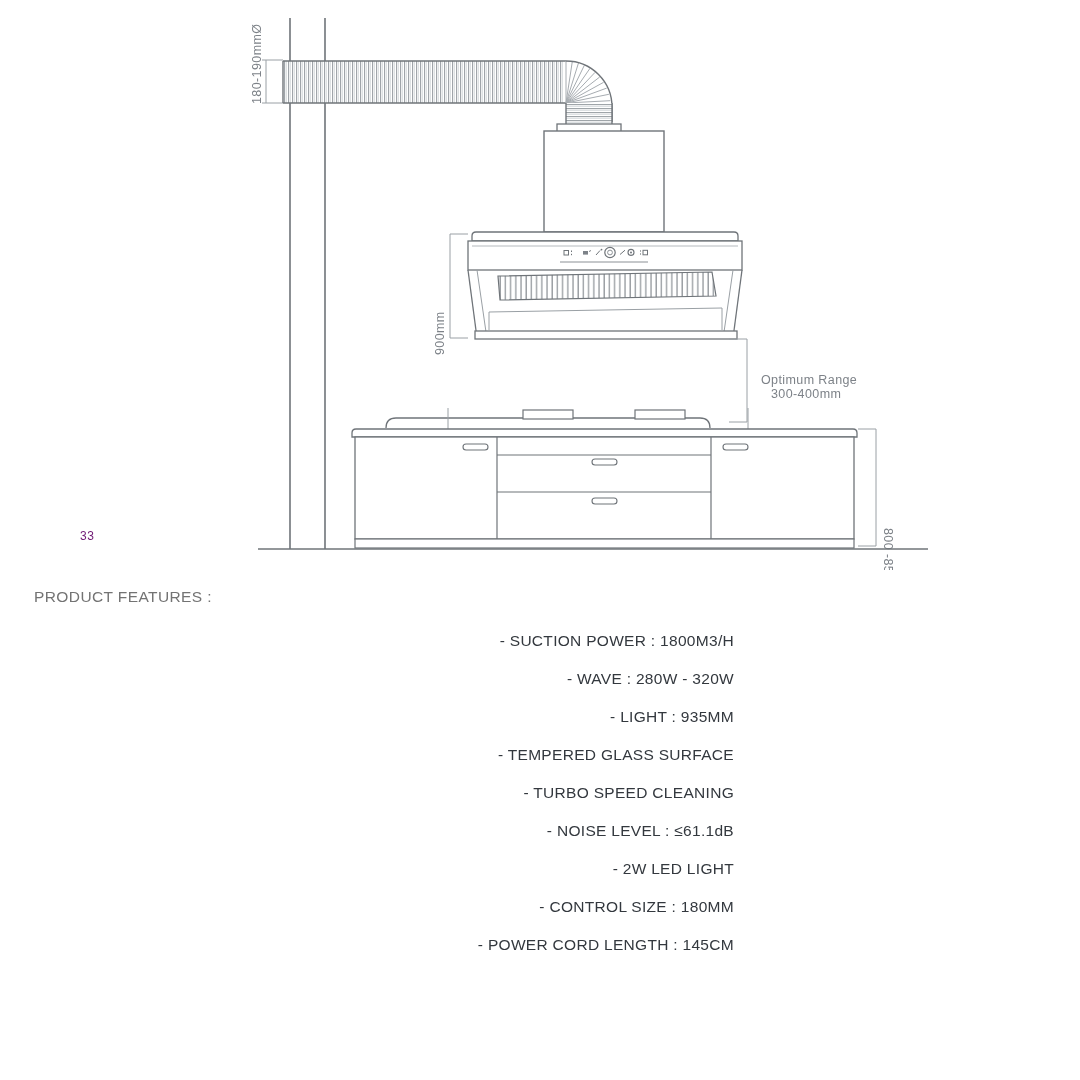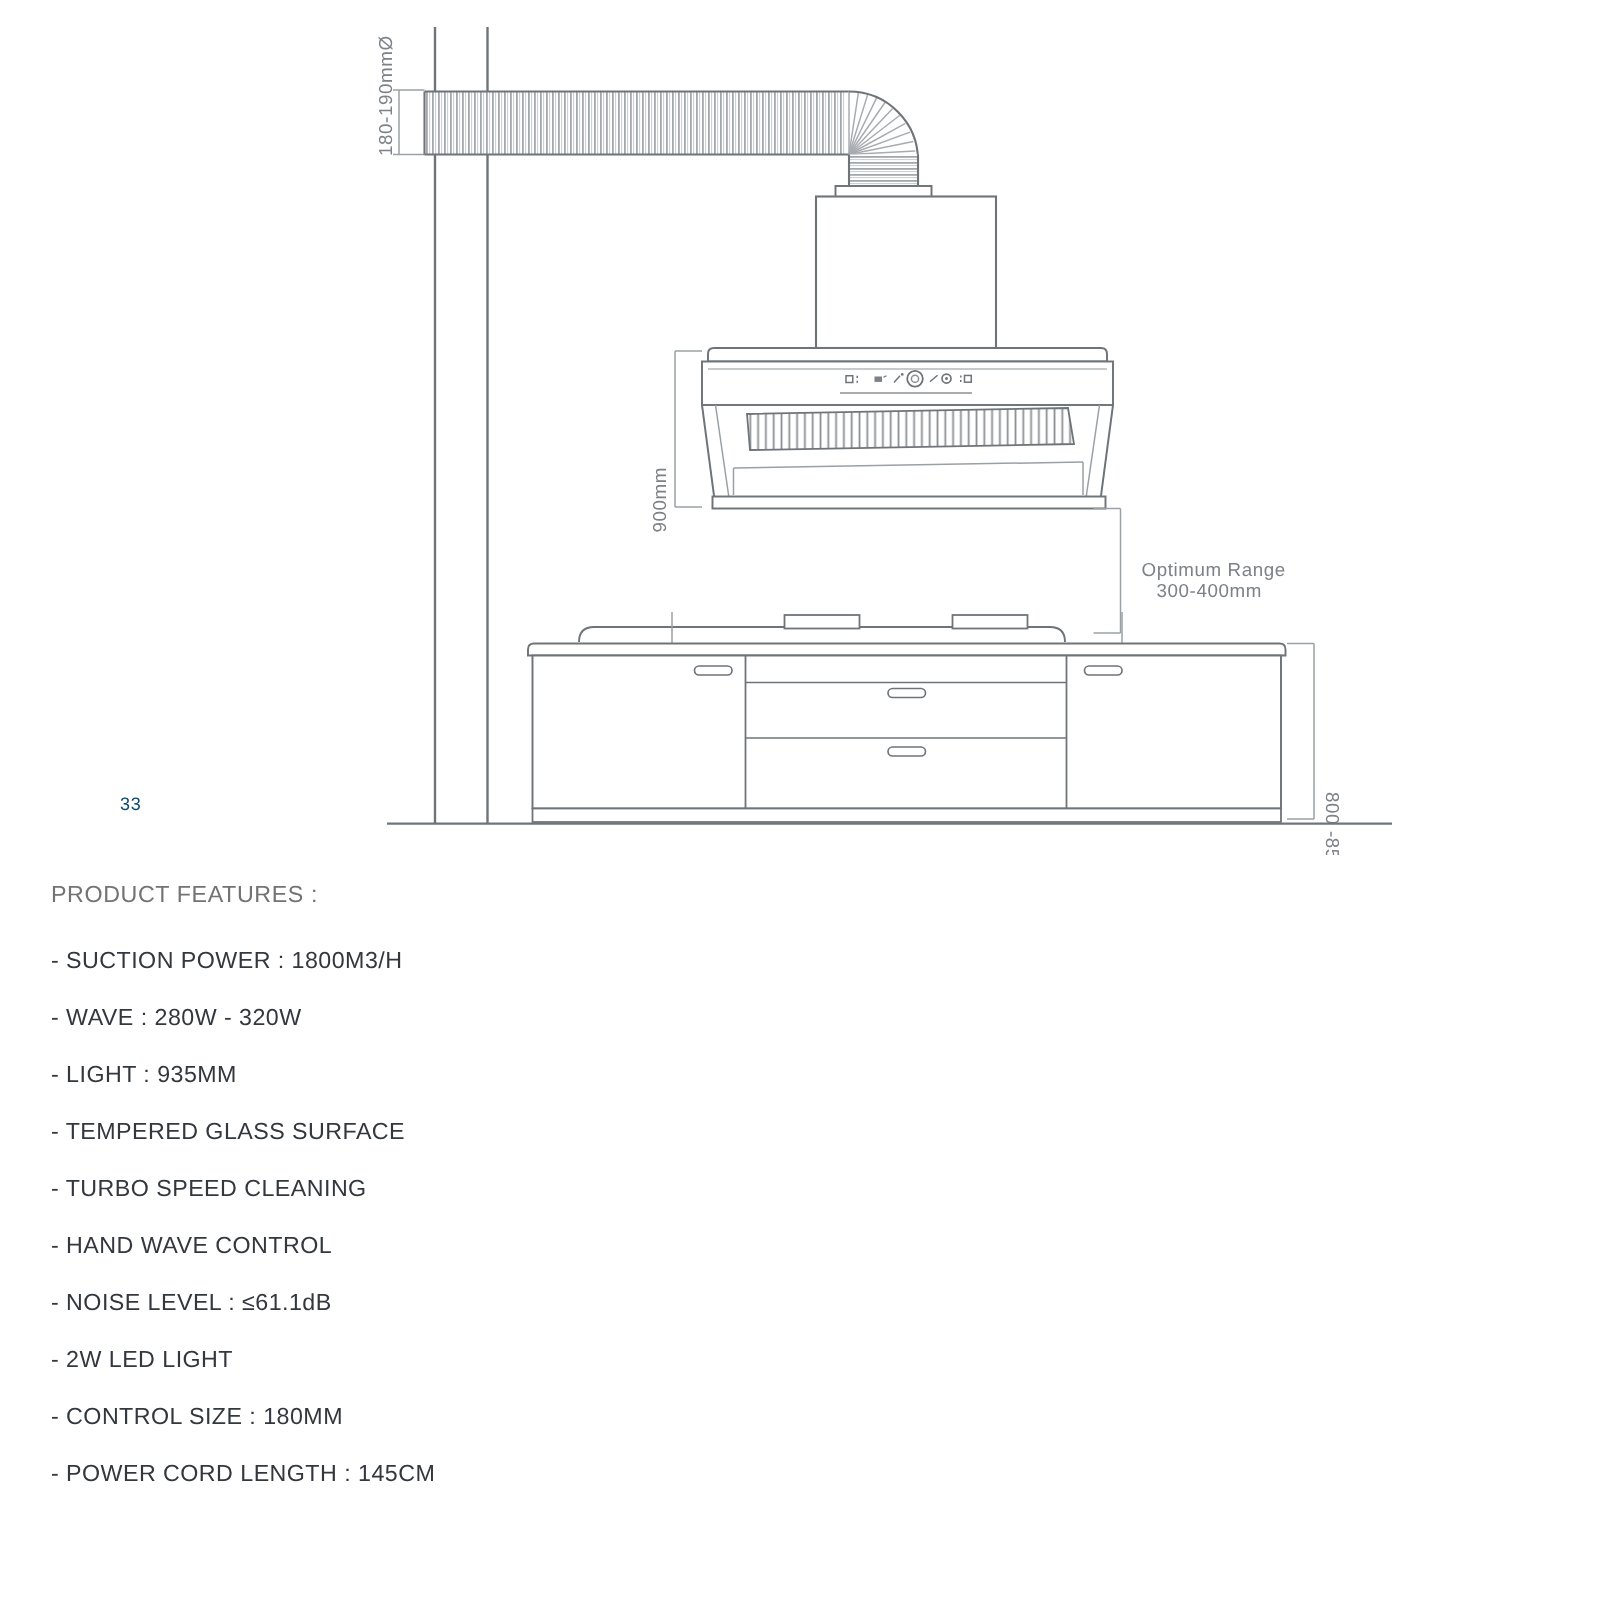--- a/index.html
+++ b/index.html
@@ -13,35 +13,35 @@
   }
   .page{position:absolute;inset:0;}
 
   
   .drawing{position:absolute;left:0;top:0;width:1080px;height:570px;}
   .drawing svg{display:block;}
 
   
   .page-num{
     position:absolute;left:80px;top:529px;
-    font-size:12px;color:#0c4a6e;letter-spacing:.5px;
+    font-size:12px;color:#701a75;letter-spacing:.5px;
   }
 
   
   .features{
     position:absolute;left:34px;top:588px;width:700px;
   }
   .features-title{
     font-size:15.5px;letter-spacing:.4px;color:#737373;
     margin:0 0 26px 0;font-weight:400;
   }
   .feature-list{list-style:none;margin:0;padding:0;}
   .feature-list li{
     font-size:15.5px;letter-spacing:.3px;color:#33383e;
-    margin-bottom:21px;line-height:1.1;white-space:nowrap;
+    margin-bottom:21px;line-height:1.1;white-space:nowrap;text-align:right;
   }
 
   
   .dimtext{font-family:"Liberation Sans", sans-serif;fill:#7d8288;font-size:12.5px;letter-spacing:.4px;}
 </style>
 </head>
 <body>
 
 <div class="page">
 
@@ -249,21 +249,20 @@
   <div class="page-num">33</div>
 
   <div class="features">
     <h2 class="features-title">PRODUCT FEATURES :</h2>
     <ul class="feature-list">
       <li>- SUCTION POWER : 1800M3/H</li>
       <li>- WAVE : 280W - 320W</li>
       <li>- LIGHT : 935MM</li>
       <li>- TEMPERED GLASS SURFACE</li>
       <li>- TURBO SPEED CLEANING</li>
-      <li>- HAND WAVE CONTROL</li>
       <li>- NOISE LEVEL : ≤61.1dB</li>
       <li>- 2W LED LIGHT</li>
       <li>- CONTROL SIZE : 180MM</li>
       <li>- POWER CORD LENGTH : 145CM</li>
     </ul>
   </div>
 
 </div>
 
 </body></html>

